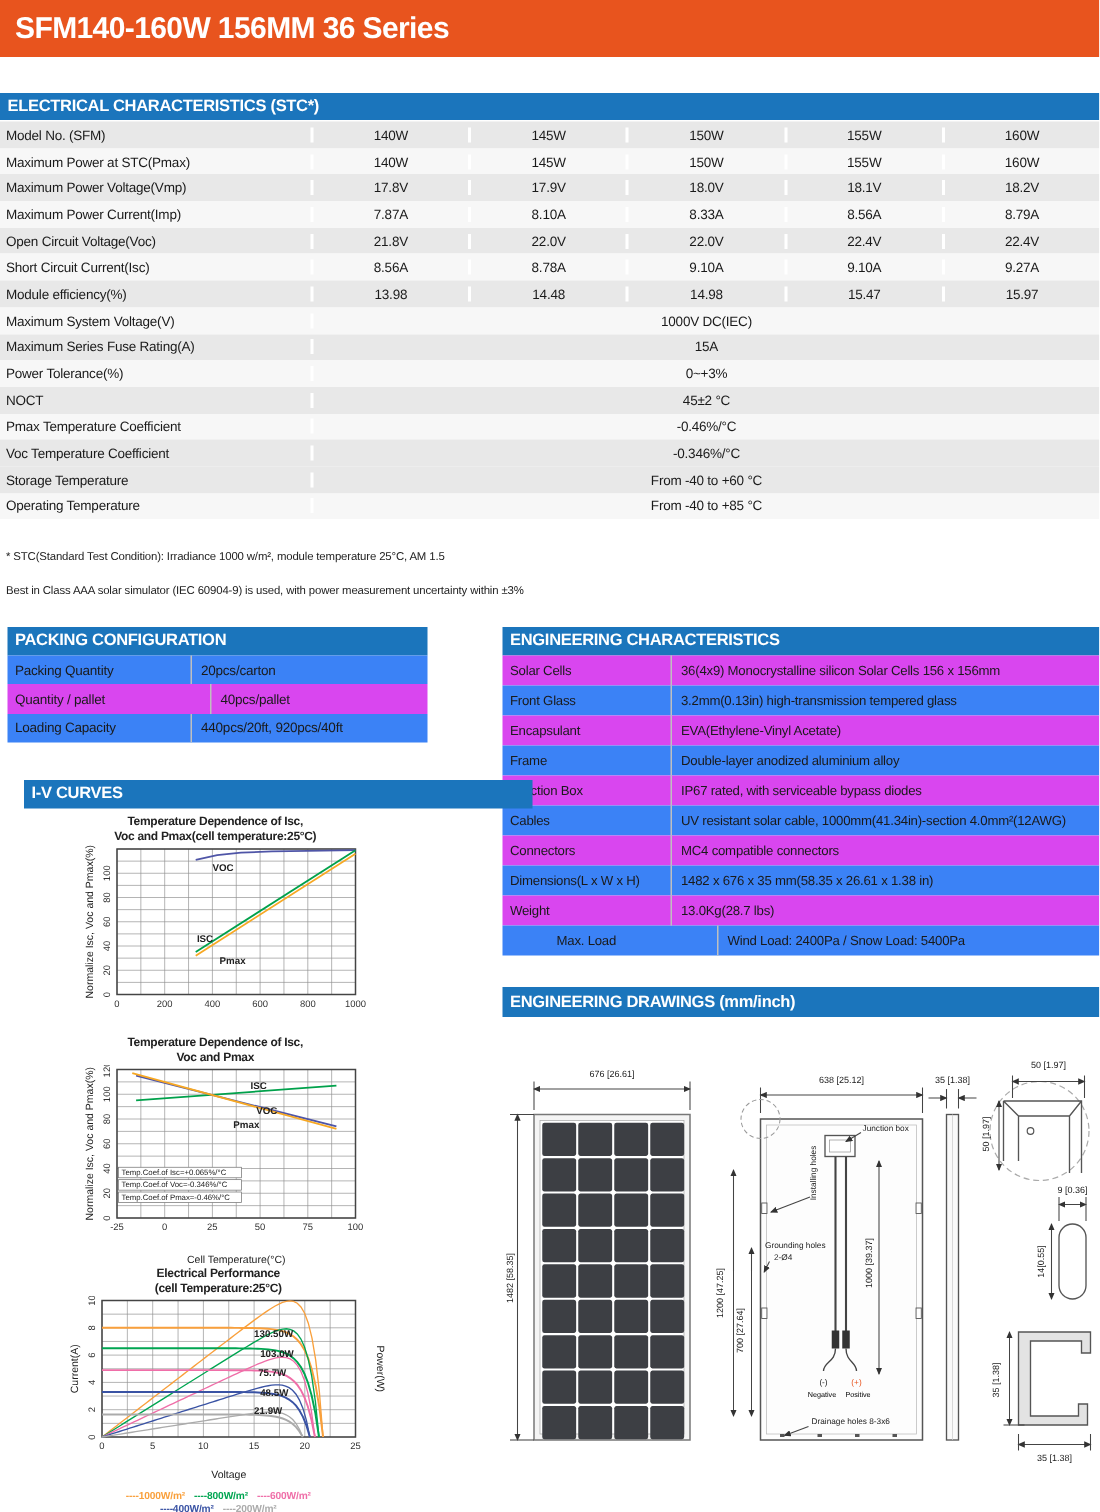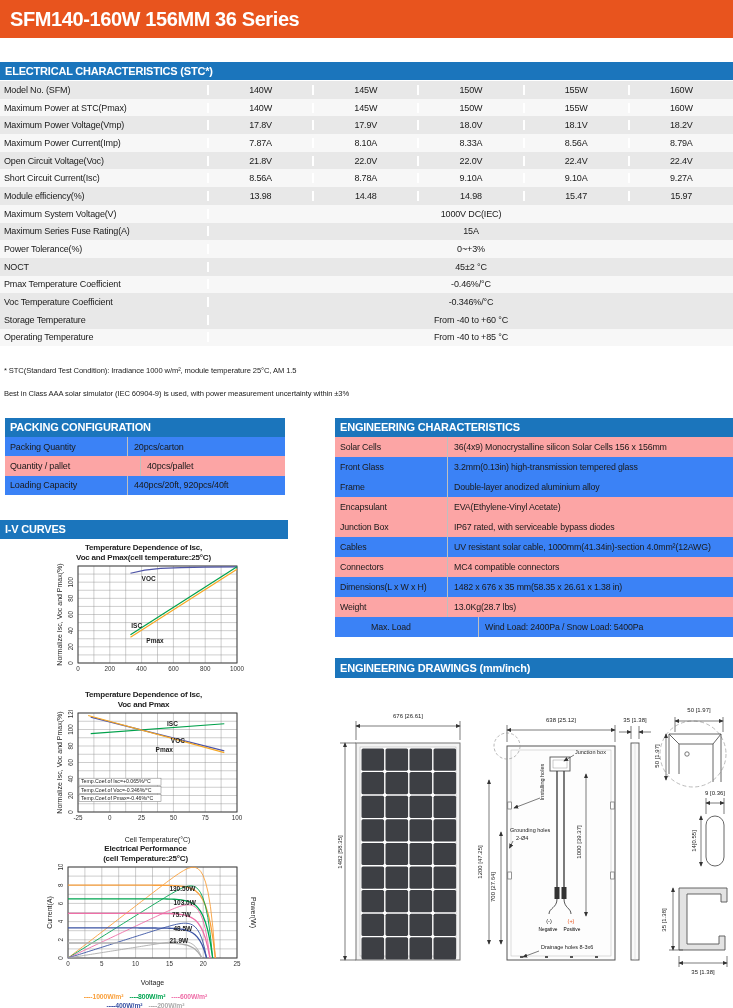--- a/index.html
+++ b/index.html
@@ -15,21 +15,21 @@
   .e-row{display:flex;width:733px;height:17.7px;font-size:9px;align-items:center;letter-spacing:-0.15px;}
   .e-row.g{background:#E8E8E8;}
   .e-row.w{background:#F7F7F7;}
   .e-label{width:207px;padding-left:4px;box-sizing:border-box;}
   .e-val{width:105.2px;text-align:center;border-left:2px solid #fff;box-sizing:border-box;}
   .e-merged{flex:1;text-align:center;border-left:2px solid #fff;box-sizing:border-box;}
   .footnote{position:absolute;left:4px;font-size:7.6px;color:#222;letter-spacing:-0.1px;}
   
   .kv-table{position:absolute;}
   .kv-row{display:flex;align-items:center;font-size:9px;letter-spacing:-0.15px;}
-  .kv-row.g{background:#fca5a5;}
+  .kv-row.g{background:#d946ef;}
   .kv-row.w{background:#3b82f6;}
   .kv-label{box-sizing:border-box;padding-left:5px;}
   .kv-val{flex:1;box-sizing:border-box;padding-left:6px;border-left:1px solid #bfbfbf;align-self:stretch;display:flex;align-items:center;}
   
   .chart{position:absolute;}
   .chart-title{text-align:center;font-size:8px;line-height:10px;color:#222;font-weight:bold;letter-spacing:-0.2px;}
   .legend{text-align:center;font-size:6.8px;font-weight:bold;line-height:9px;letter-spacing:-0.1px;}
   .legend span{margin:0 3px;}
   svg text{font-family:"Liberation Sans",sans-serif;}
   .tick{font-size:6.3px;fill:#333;}
@@ -163,29 +163,29 @@
   <div class="sec-bar" style="left:335px;top:418px;width:398px;height:19px;">ENGINEERING CHARACTERISTICS</div>
   <div class="kv-table" id="mech-table" style="left:335px;top:437px;width:398px;">
       <div class="kv-row g" style="min-height: 20px; font-size: 8.8px;">
         <div class="kv-label" style="width: 112px;">Solar Cells</div>
         <div class="kv-val">36(4x9) Monocrystalline silicon Solar Cells 156 x 156mm</div>
       </div>
       <div class="kv-row w" style="min-height: 20px; font-size: 8.8px;">
         <div class="kv-label" style="width: 112px;">Front Glass</div>
         <div class="kv-val">3.2mm(0.13in) high-transmission tempered glass</div>
       </div>
+      <div class="kv-row g" style="min-height: 20px; font-size: 8.8px;">
+        <div class="kv-label" style="width: 112px;">Encapsulant</div>
+        <div class="kv-val">EVA(Ethylene-Vinyl Acetate)</div>
+      </div>
       <div class="kv-row w" style="min-height: 20px; font-size: 8.8px;">
         <div class="kv-label" style="width: 112px;">Frame</div>
         <div class="kv-val">Double-layer anodized aluminium alloy</div>
       </div>
       <div class="kv-row g" style="min-height: 20px; font-size: 8.8px;">
-        <div class="kv-label" style="width: 112px;">Encapsulant</div>
-        <div class="kv-val">EVA(Ethylene-Vinyl Acetate)</div>
-      </div>
-      <div class="kv-row g" style="min-height: 20px; font-size: 8.8px;">
         <div class="kv-label" style="width: 112px;">Junction Box</div>
         <div class="kv-val">IP67 rated, with serviceable bypass diodes</div>
       </div>
       <div class="kv-row w" style="min-height: 20px; font-size: 8.8px;">
         <div class="kv-label" style="width: 112px;">Cables</div>
         <div class="kv-val">UV resistant solar cable, 1000mm(41.34in)-section 4.0mm²(12AWG)</div>
       </div>
       <div class="kv-row g" style="min-height: 20px; font-size: 8.8px;">
         <div class="kv-label" style="width: 112px;">Connectors</div>
         <div class="kv-val">MC4 compatible connectors</div>
@@ -197,21 +197,21 @@
       <div class="kv-row g" style="min-height: 20px; font-size: 8.8px;">
         <div class="kv-label" style="width: 112px;">Weight</div>
         <div class="kv-val">13.0Kg(28.7 lbs)</div>
       </div>
       <div class="kv-row w" style="min-height: 20px; font-size: 8.8px;">
         <div class="kv-label" style="width: 112px; margin-left: 31px;">Max. Load</div>
         <div class="kv-val">Wind Load: 2400Pa / Snow Load: 5400Pa</div>
       </div>
     </div>
 
-  <div class="sec-bar" style="left:0;top:520px;width:288px;height:19px;">I-V CURVES</div>
+  <div class="sec-bar" style="left:16px;top:520px;width:339px;height:19px;">I-V CURVES</div>
 
   <div class="chart" id="chart0" style="left:36px;top:543px;width:215px;">
     <div class="chart-title">
         <div>Temperature Dependence of Isc,</div>
         <div>Voc and Pmax(cell temperature:25°C)</div>
       </div>
   <svg width="215" height="122">
         <line x1="42" y1="3" x2="42" y2="100" stroke="#8f8f8f" stroke-width="0.45"></line>
         <line x1="57.9" y1="3" x2="57.9" y2="100" stroke="#8f8f8f" stroke-width="0.45"></line>
         <line x1="73.8" y1="3" x2="73.8" y2="100" stroke="#8f8f8f" stroke-width="0.45"></line>

